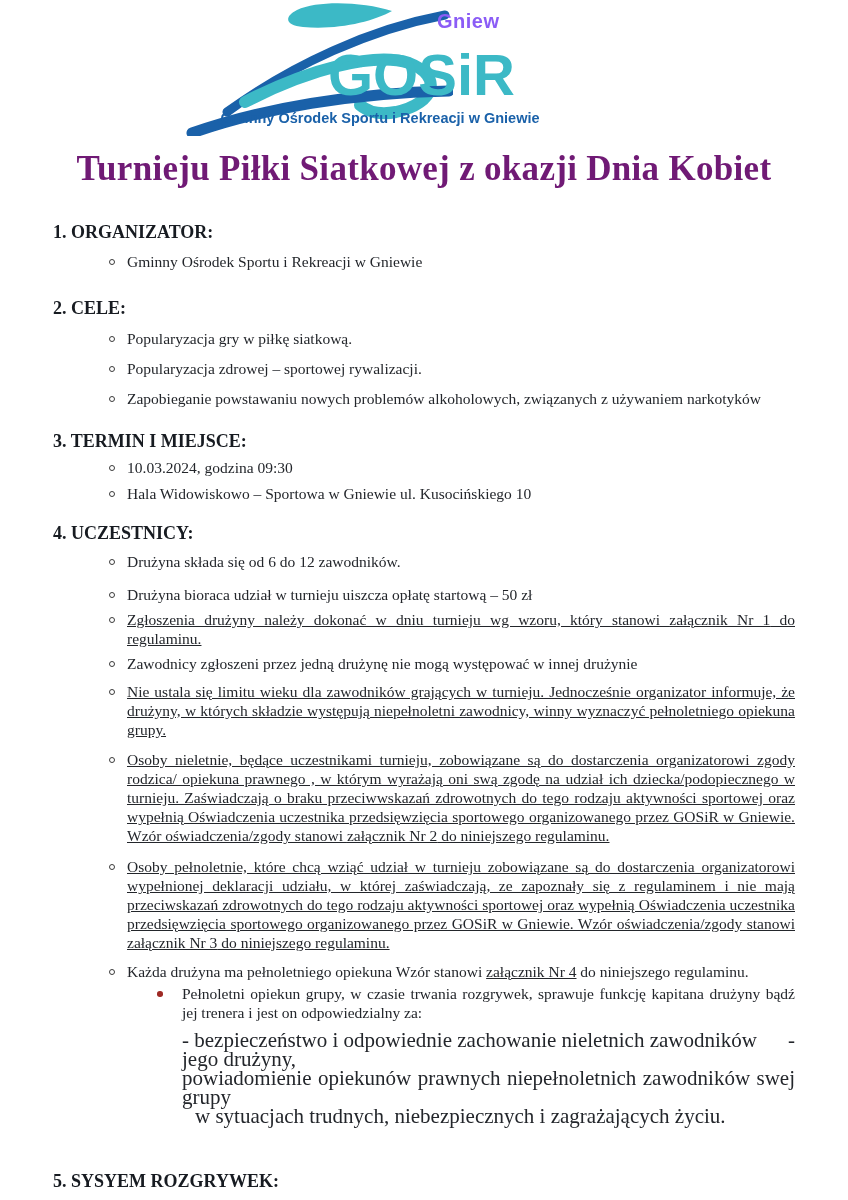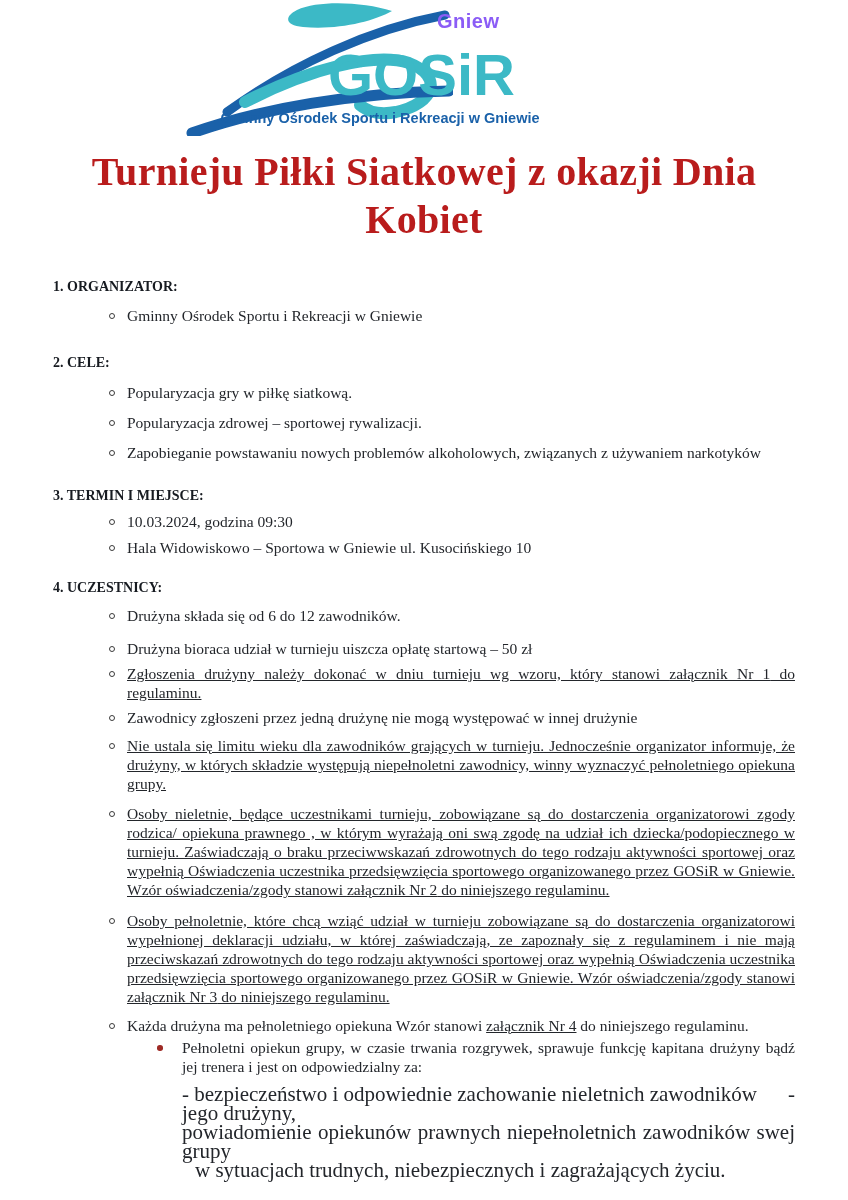--- a/index.html
+++ b/index.html
@@ -23,28 +23,28 @@
   }
   .tagline {
     position:absolute; left:205px; top:110px; width:350px; text-align:center;
     font-family:"Liberation Sans", sans-serif; font-weight:bold;
     font-size:14.5px; color:#1A61A9;
   }
 
   
   .title {
     margin:10px 40px 0 40px; text-align:center;
-    font-size:40px; font-weight:bold; color:#b91c1c; letter-spacing:.3px;
+    font-size:35px; font-weight:bold; color:#701a75; letter-spacing:.3px;
     line-height:1.2;
   }
 
   
   .doc { padding:0 53px; }
   h2.sec-h {
-    margin:0; font-size:14px; font-weight:bold; color:#171b21;
+    margin:0; font-size:18px; font-weight:bold; color:#171b21;
     line-height:19px; font-family:"Liberation Serif", serif;
   }
   .item {
     position:relative; padding-left:74px; margin:0 0 0 0;
     font-size:15.5px; line-height:19px; color:#23262b;
   }
   .just { text-align:justify;text-decoration:underline; }
   .dot {
     position:absolute; left:56px; top:7px; width:4px; height:4px;
     border:1.2px solid #3c3c3c; border-radius:50%; background:transparent;

